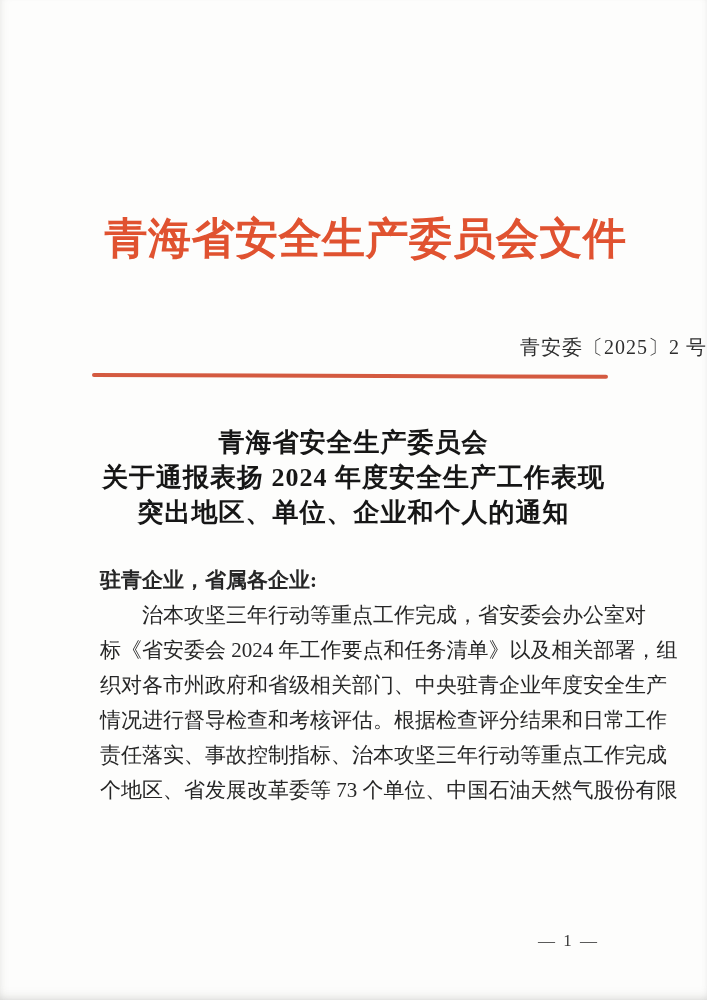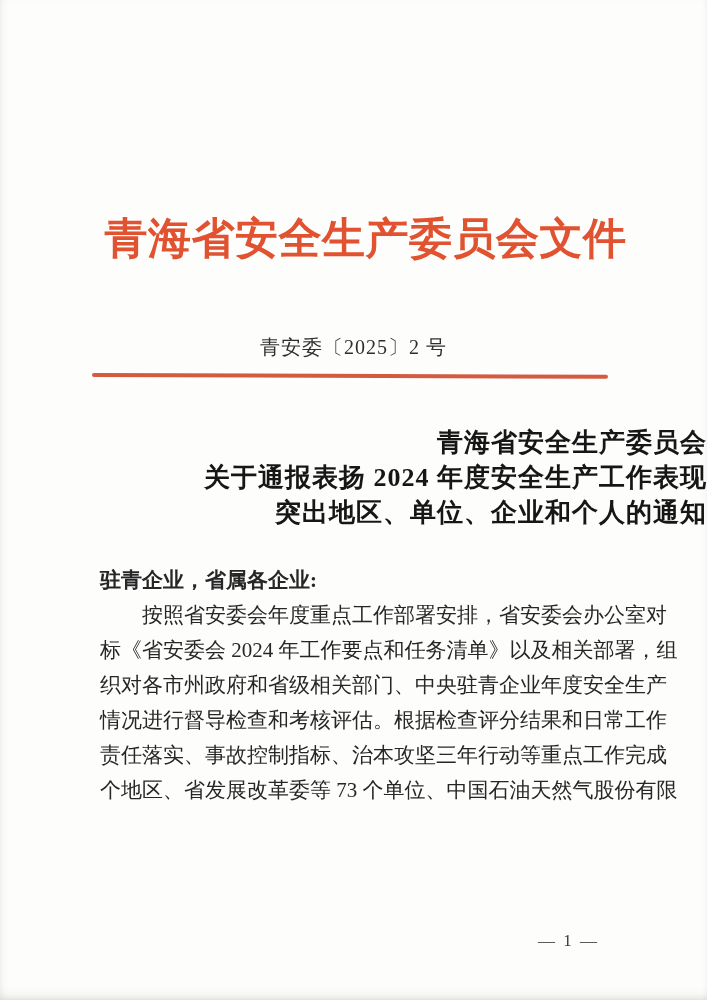--- a/index.html
+++ b/index.html
@@ -33,42 +33,42 @@
     font-weight: bold;
     letter-spacing: 0.5px;
     color: var(--banner-red, #e05230);
     line-height: 1.25;
   }
   .docnum {
     position: absolute;
     top: 334px;
     left: 0;
     width: 100%;
-    text-align: center;
+    text-align: right;
     font-size: 20px;
     letter-spacing: 1px;
     color: #2e2e2e;
   }
   .redline {
     position: absolute;
     top: 373px;
     left: 92px;
     width: 516px;
     height: 4px;
     border-radius: 2px;
     background: var(--rule-red, #d45a40);
     transform: rotate(0.2deg);
     transform-origin: left center;
   }
   .notice-title {
     position: absolute;
     top: 425px;
     left: 0;
     width: 100%;
-    text-align: right;
+    text-align: center;
     font-size: 26px;
     font-weight: bold;
     line-height: 35px;
     color: #161616;
     letter-spacing: 1px;
   }
   .bodytext {
     position: absolute;
     top: 563px;
     left: 100px;
@@ -112,21 +112,21 @@
   <div class="redline"></div>
 
   <div class="notice-title">
     <div>青海省安全生产委员会</div>
     <div>关于通报表扬 2024 年度安全生产工作表现</div>
     <div>突出地区、单位、企业和个人的通知</div>
   </div>
 
   <div class="bodytext">
     <div class="line short">驻青企业，省属各企业:</div>
-    <div class="line indent">按照省安委会年度重点工作部署安排，省安委会办公室对</div>
+    <div class="line indent">治本攻坚三年行动等重点工作完成，省安委会办公室对</div>
     <div class="line">标《省安委会 2024 年工作要点和任务清单》以及相关部署，组</div>
     <div class="line">织对各市州政府和省级相关部门、中央驻青企业年度安全生产</div>
     <div class="line">情况进行督导检查和考核评估。根据检查评分结果和日常工作</div>
     <div class="line">责任落实、事故控制指标、治本攻坚三年行动等重点工作完成</div>
     <div class="line">个地区、省发展改革委等 73 个单位、中国石油天然气股份有限</div>
   </div>
 
   <div class="pagenum">— 1 —</div>
 
 </div>

